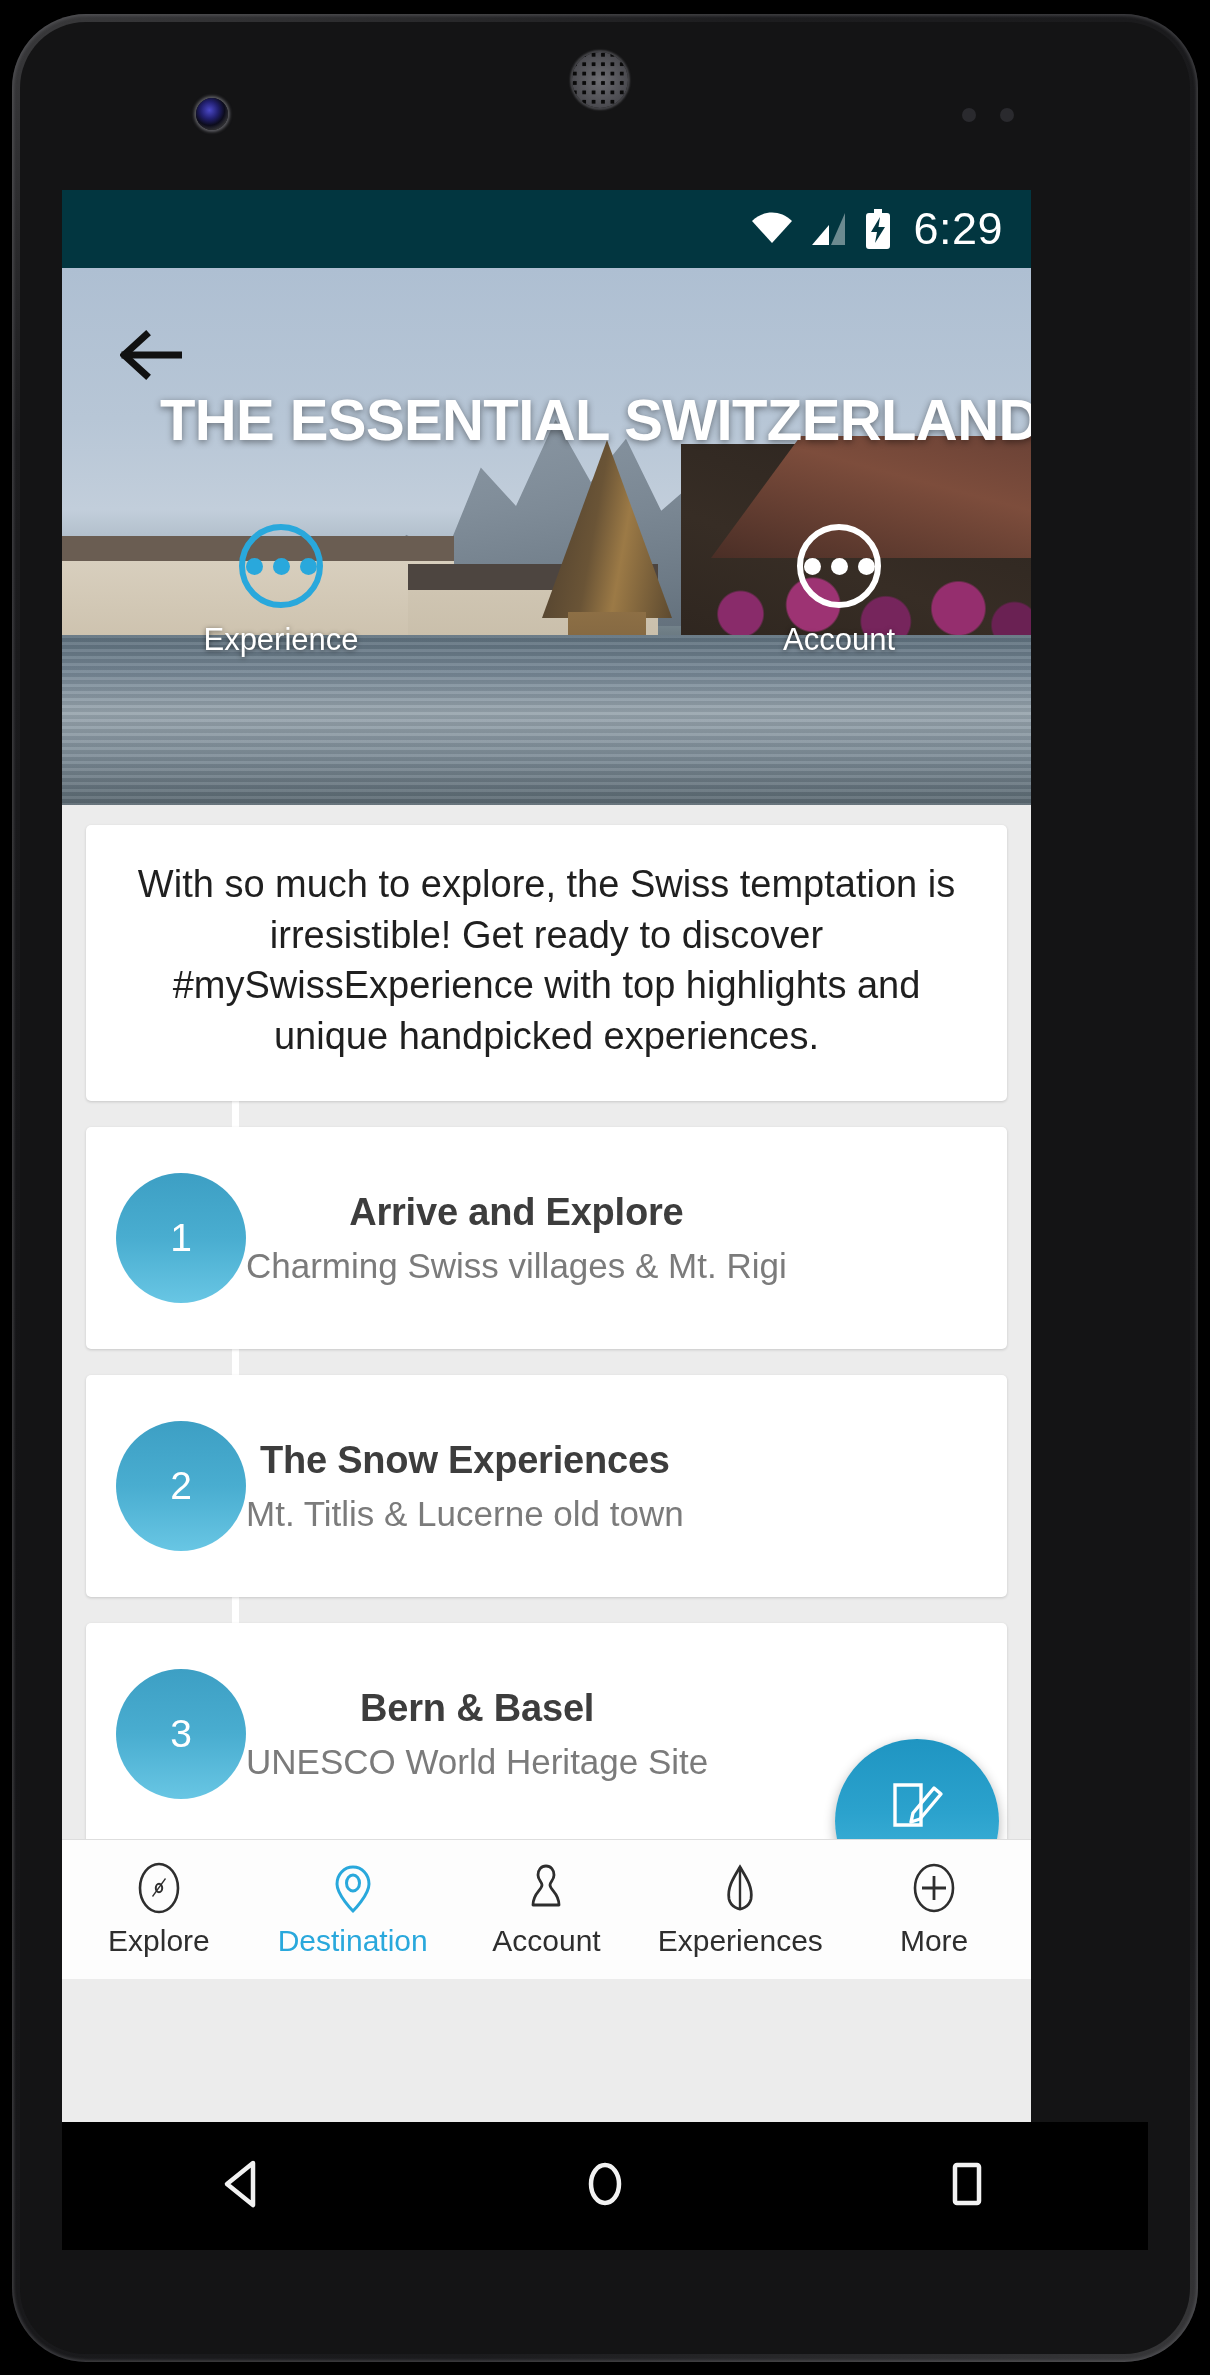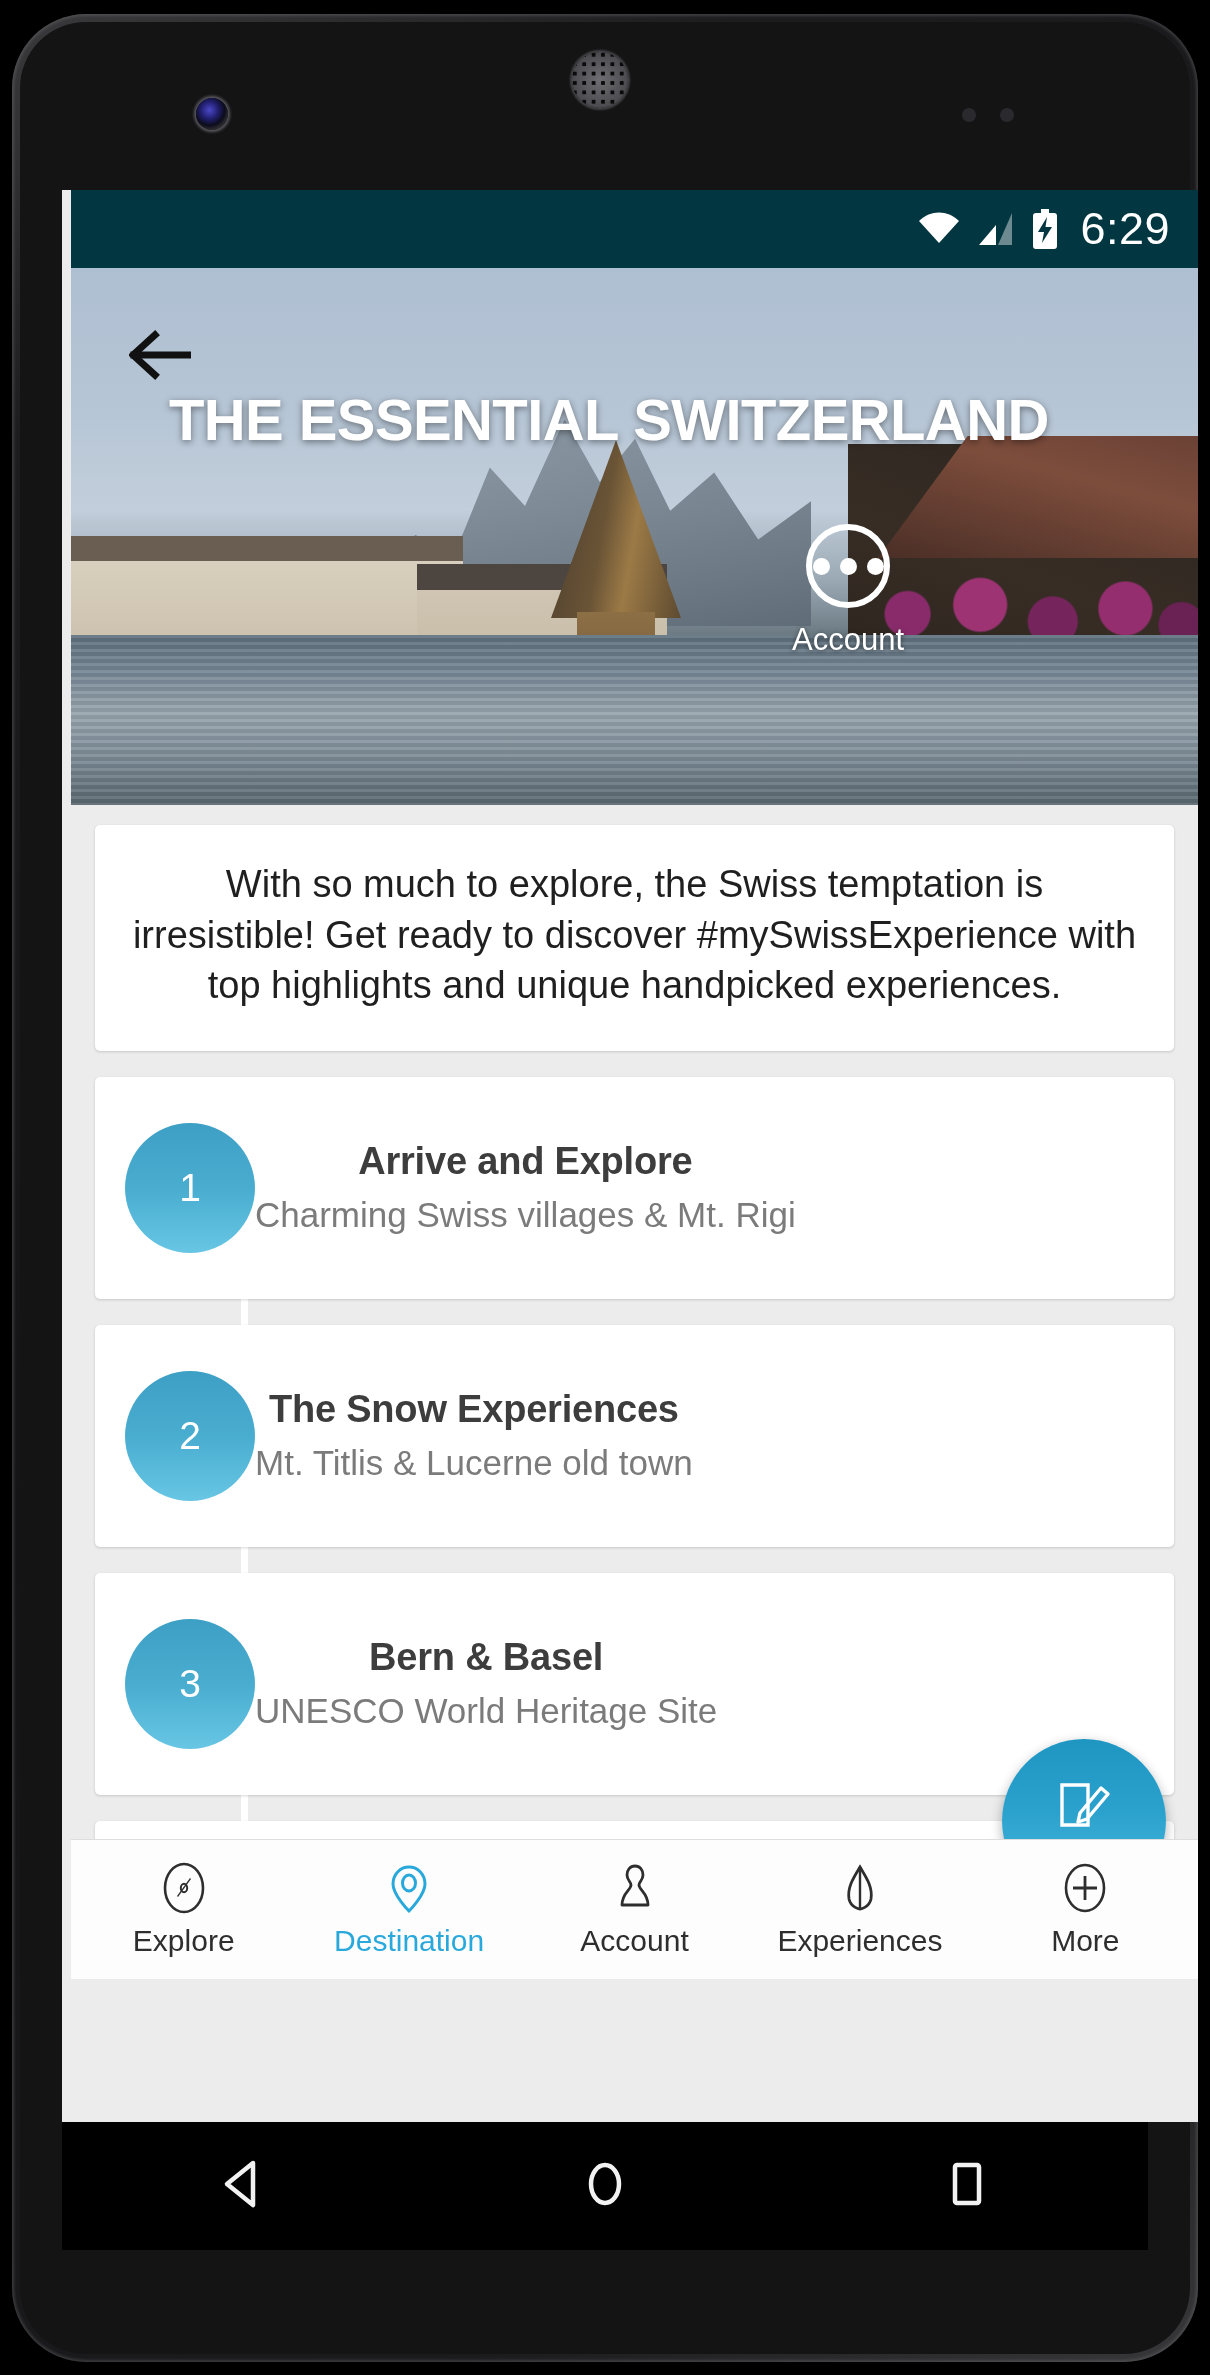--- a/index.html
+++ b/index.html
@@ -48,24 +48,23 @@
       radial-gradient(circle, #6d6d72 0%, #4a4a4f 70%, #2a2a2e 100%);
     box-shadow: 0 0 2px 2px rgba(140,140,148,0.4);
   }
   .sensor-a { position: absolute; left: 962px; top: 108px; width: 14px; height: 14px; border-radius: 50%; background: #2a2a2e; }
   .sensor-b { position: absolute; left: 1000px; top: 108px; width: 14px; height: 14px; border-radius: 50%; background: #2a2a2e; }
 
   
   .screen {
     position: absolute;
     left: 62px; top: 190px;
-    width: 1136px; height: 1932px;
+    width: 969px; height: 1932px;
     background: #ececec;
     overflow: hidden;
-    padding-left: 9px;
   }
 
   
   .status-bar {
     height: 78px;
     background: #023640;
     display: flex;
     align-items: center;
     justify-content: flex-end;
     padding-right: 28px;
@@ -338,20 +337,28 @@
     <div class="tower-body"></div>
     <div class="water"></div>
 
     <svg class="back-arrow" viewBox="0 0 62 50">
       <path d="M26 5 L4 25 L26 45" fill="none" stroke="#111111" stroke-width="7" stroke-linecap="square"></path>
       <path d="M5 25 L60 25" stroke="#111111" stroke-width="7" stroke-linecap="square"></path>
     </svg>
 
     <div class="hero-title">THE ESSENTIAL SWITZERLAND</div>
 
+    <div class="chip chip-exp">
+      <div class="chip-circle" style="border:6px solid #29a8dc;">
+        <span class="chip-dot" style="background:#29a8dc;"></span>
+        <span class="chip-dot" style="background:#29a8dc;"></span>
+        <span class="chip-dot" style="background:#29a8dc;"></span>
+      </div>
+      <div class="chip-label">Experience</div>
+    </div>
 
     <div class="chip chip-act">
       <div class="chip-circle" style="border:6px solid #ffffff;">
         <span class="chip-dot" style="background:#ffffff;"></span>
         <span class="chip-dot" style="background:#ffffff;"></span>
         <span class="chip-dot" style="background:#ffffff;"></span>
       </div>
       <div class="chip-label">Account</div>
     </div>
   </div>

